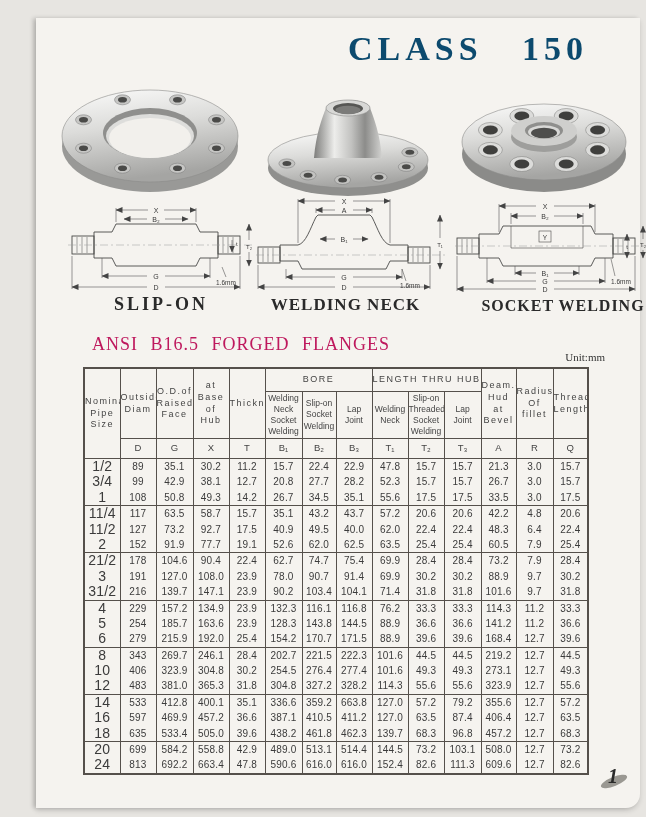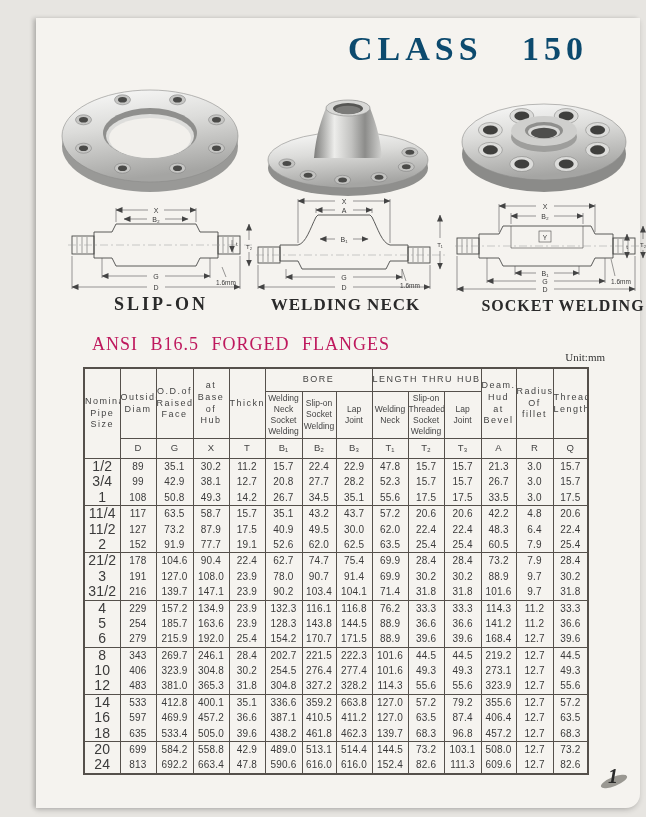--- a/index.html
+++ b/index.html
@@ -490,41 +490,41 @@
             <div class="ln">127</div>
             <div class="ln">152</div>
           </td>
           <td>
             <div class="ln">63.5</div>
             <div class="ln">73.2</div>
             <div class="ln">91.9</div>
           </td>
           <td>
             <div class="ln">58.7</div>
-            <div class="ln">87.9</div>
+            <div class="ln">92.7</div>
             <div class="ln">77.7</div>
           </td>
           <td>
             <div class="ln">15.7</div>
             <div class="ln">17.5</div>
             <div class="ln">19.1</div>
           </td>
           <td>
             <div class="ln">35.1</div>
             <div class="ln">40.9</div>
             <div class="ln">52.6</div>
           </td>
           <td>
             <div class="ln">43.2</div>
             <div class="ln">49.5</div>
             <div class="ln">62.0</div>
           </td>
           <td>
             <div class="ln">43.7</div>
-            <div class="ln">30.0</div>
+            <div class="ln">40.0</div>
             <div class="ln">62.5</div>
           </td>
           <td>
             <div class="ln">57.2</div>
             <div class="ln">62.0</div>
             <div class="ln">63.5</div>
           </td>
           <td>
             <div class="ln">20.6</div>
             <div class="ln">22.4</div>

